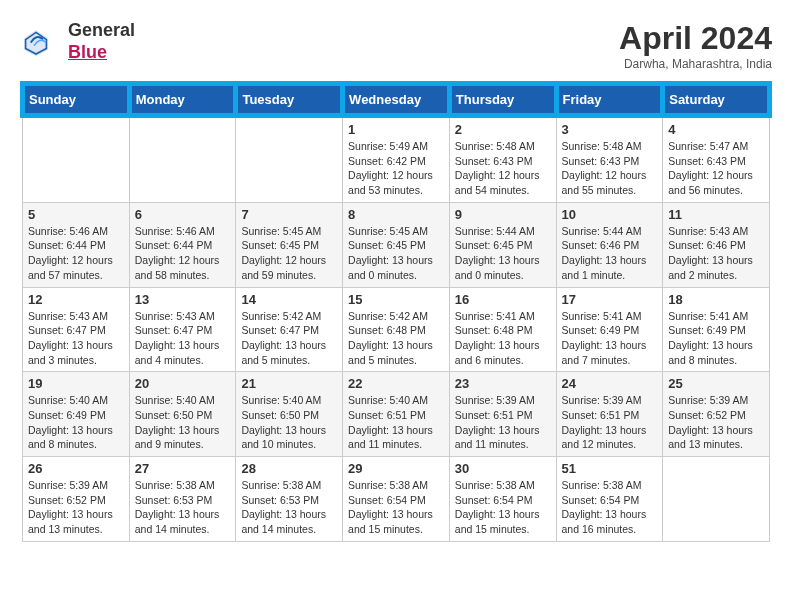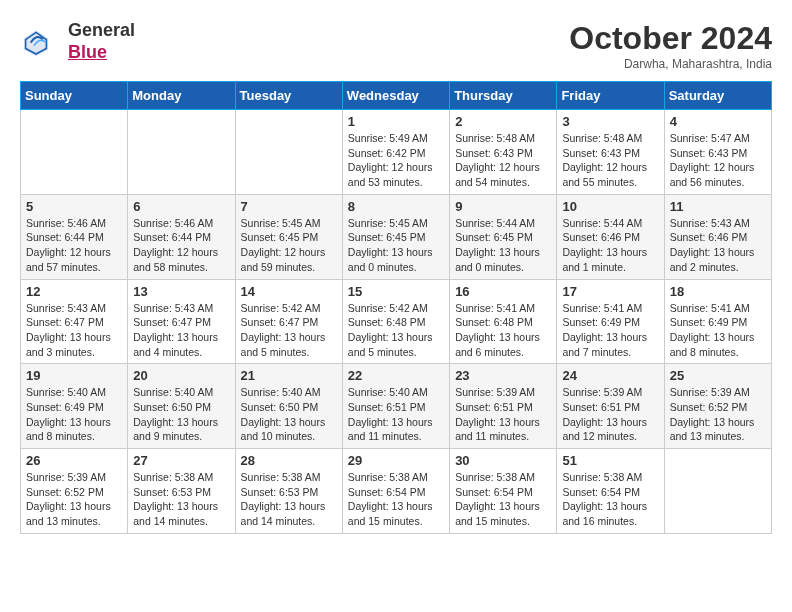--- a/index.html
+++ b/index.html
@@ -49,21 +49,21 @@
       border-collapse: collapse;
       border: 1px solid #ccc;
     }
     .calendar th {
       background-color: #1a5fb0;
       color: #fff;
       font-size: 13px;
       font-weight: bold;
       padding: 6px 4px;
       text-align: left;
-      border: 1px solid #0ea5e9;
+      border: 5px solid #0ea5e9;
     }
     .calendar td {
       vertical-align: top;
       border: 1px solid #ccc;
       padding: 4px 5px;
       width: calc(100% / 7);
       min-height: 70px;
       font-size: 11px;
       color: #333;
       background: #fff;
@@ -95,21 +95,21 @@
       <polygon points="20,8 33,17 33,28 20,35 7,28 7,17" fill="none" stroke="#1a5fb0" stroke-width="2"></polygon>
       <path d="M14,20 Q20,10 28,16" fill="none" stroke="#1a5fb0" stroke-width="2.5" stroke-linecap="round"></path>
       <path d="M18,24 Q24,14 32,20" fill="none" stroke="#4da6ff" stroke-width="2" stroke-linecap="round"></path>
     </svg>
     <div class="logo-text">
       <div class="general">General</div>
       <div class="blue">Blue</div>
     </div>
   </div>
   <div class="title-block">
-    <div class="month-title">October 2024</div>
+    <div class="month-title">April 2024</div>
     <div class="location">Darwha, Maharashtra, India</div>
   </div>
 </div>
 
 <table class="calendar">
   <thead>
     <tr>
     <th>Sunday</th>
         <th>Monday</th>
         <th>Tuesday</th>

